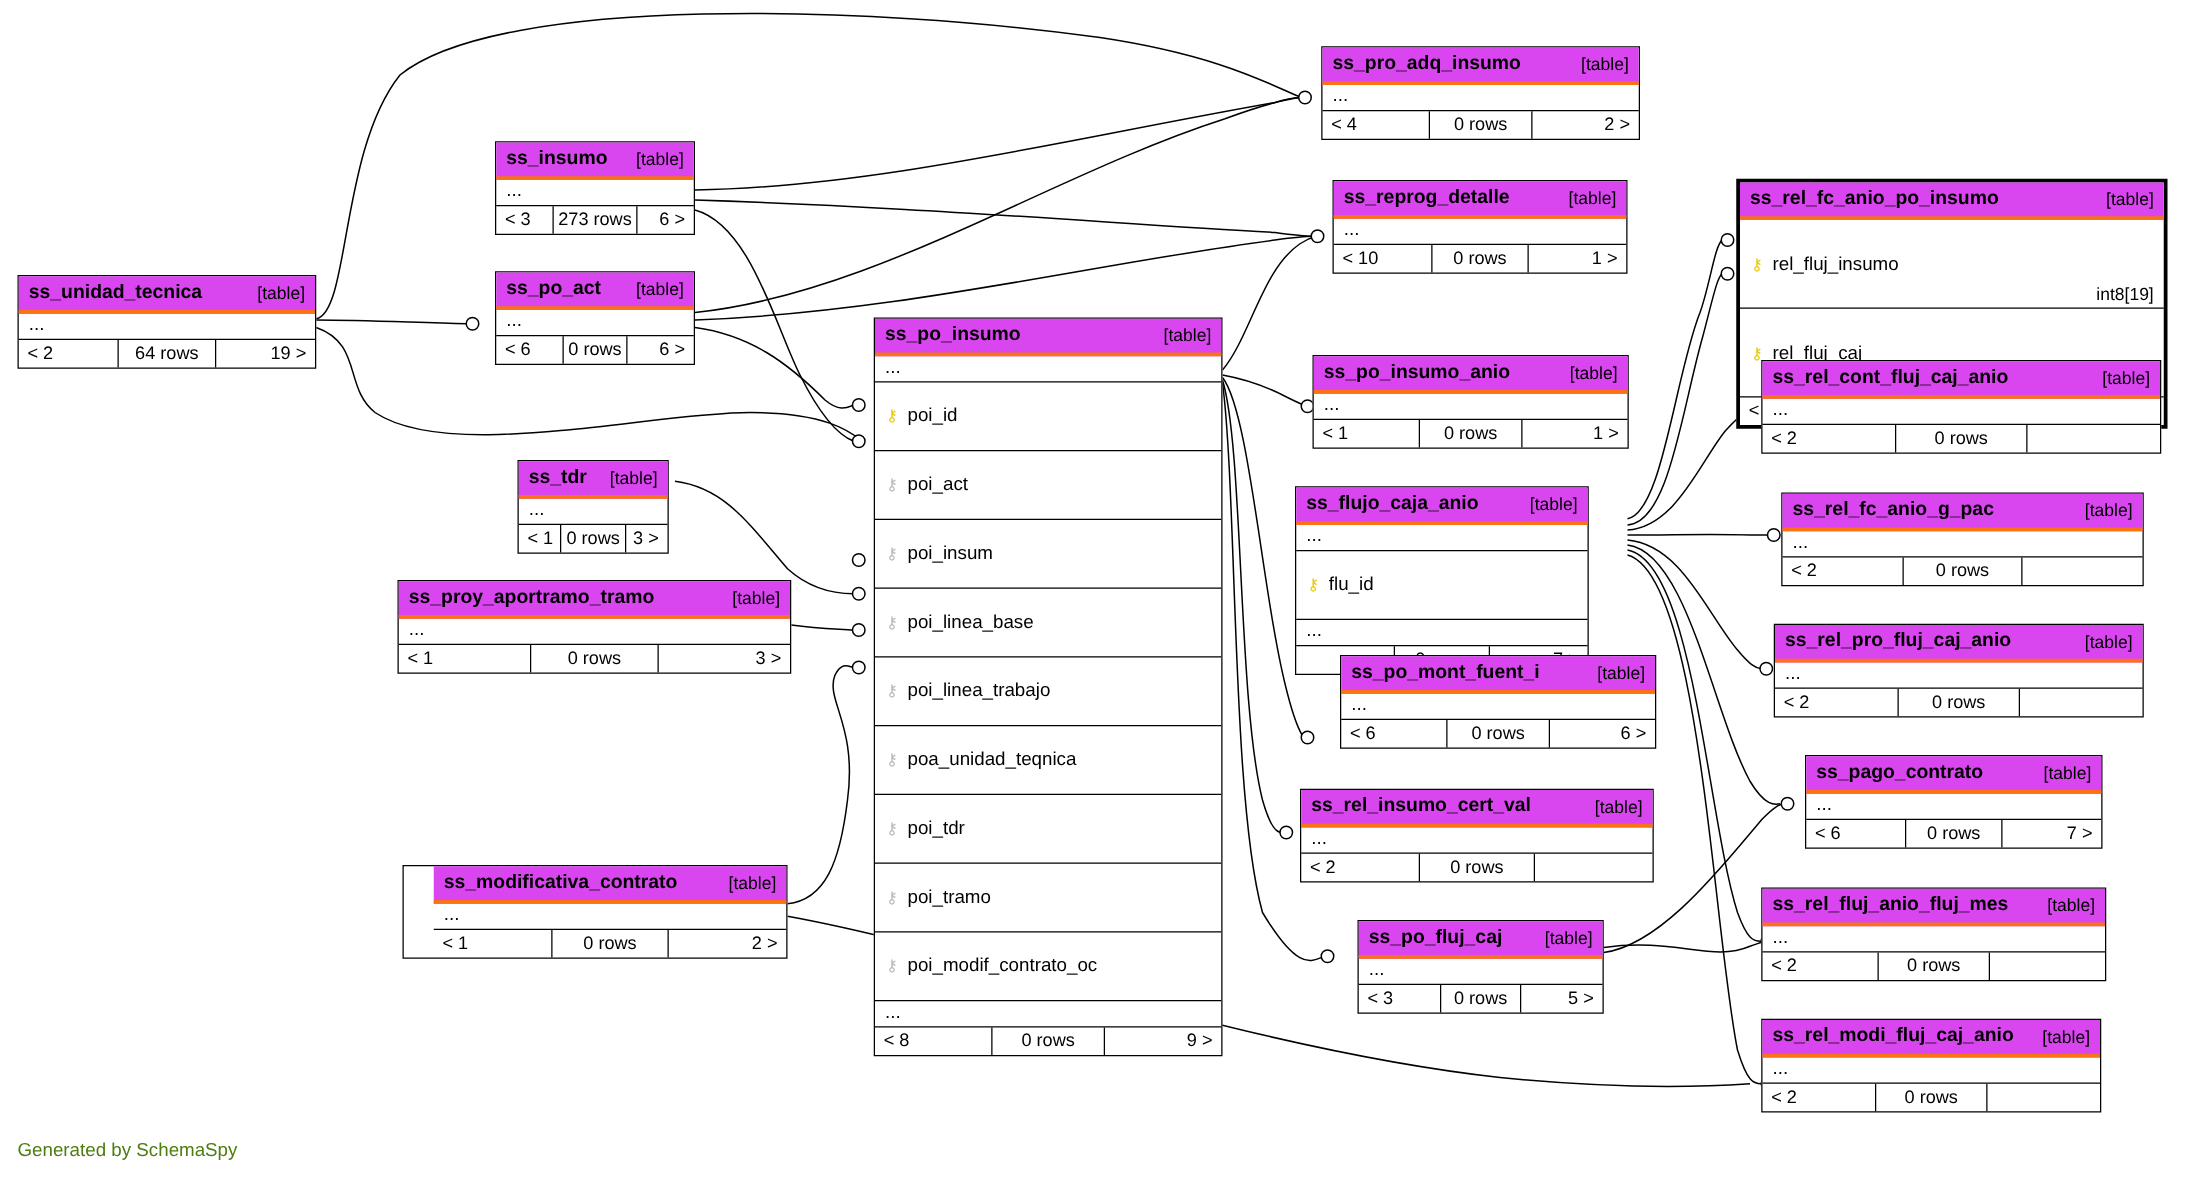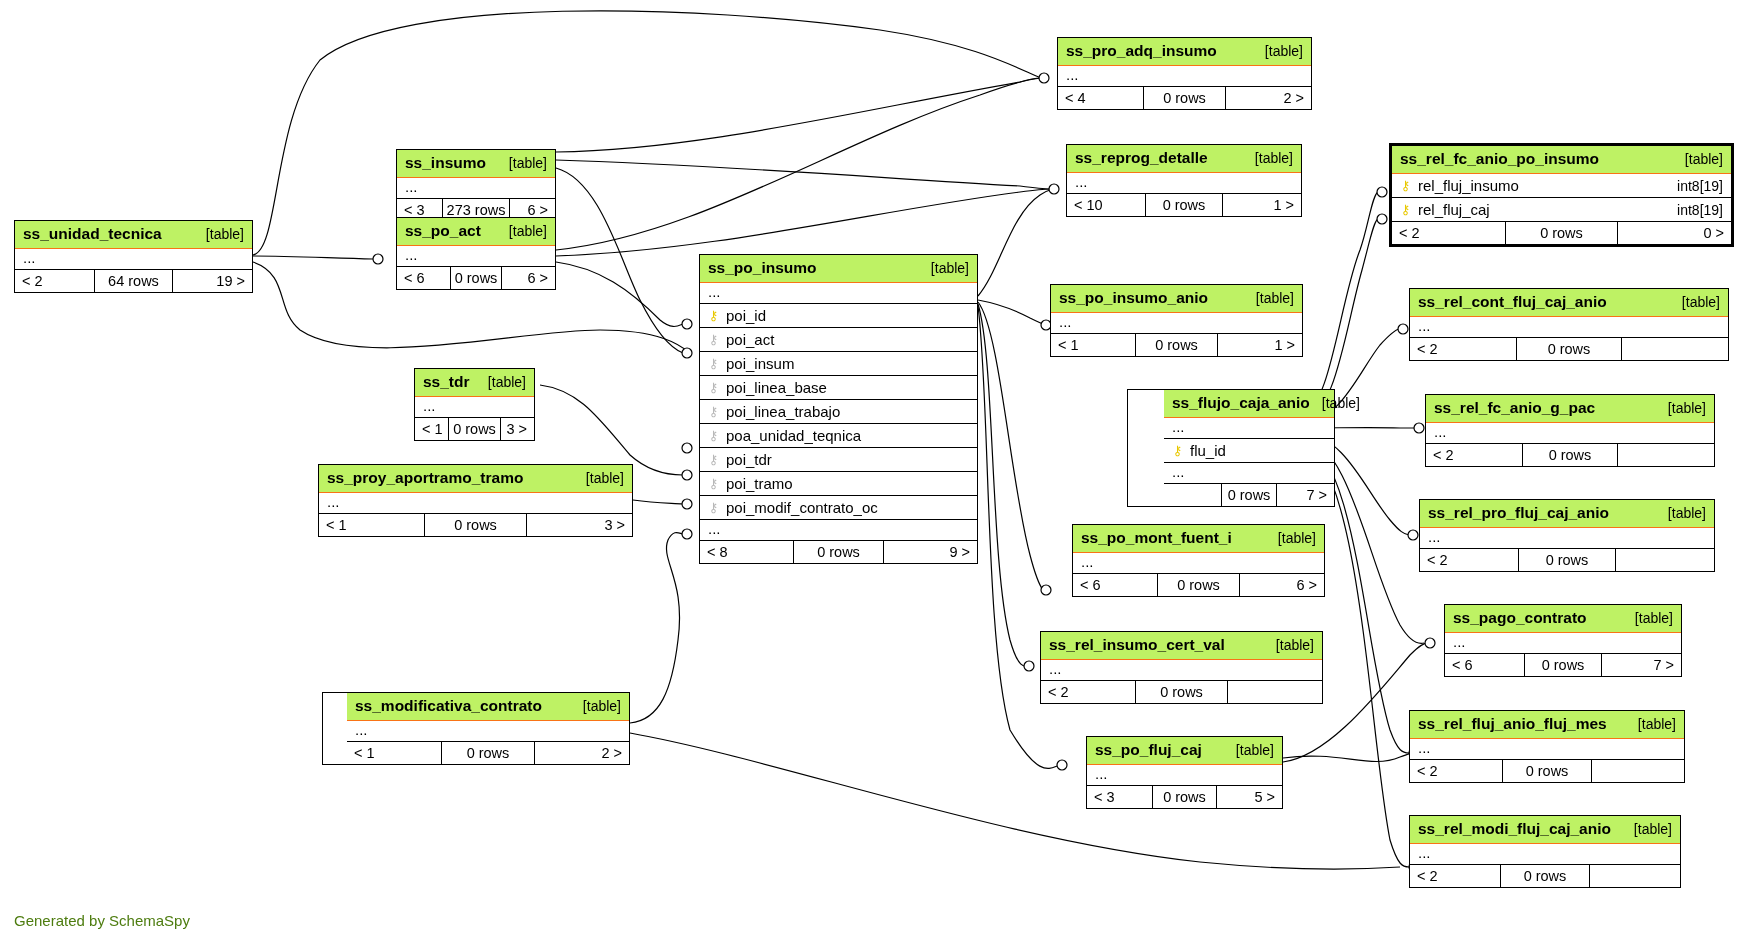--- a/index.html
+++ b/index.html
@@ -30,26 +30,26 @@
     border: 1px solid #000000;
     background: #ffffff;
     box-sizing: border-box;
     font-size: 15px;
     color: #000000;
   }
   .table-node.highlight {
     border: 3px solid #000000;
   }
   .tbl-header {
-    background: #bef264;
+    background: #d946ef;
     display: flex;
     justify-content: space-between;
     align-items: center;
     padding: 4px 8px 5px 8px;
-    border-bottom: 1px solid #f97316;
+    border-bottom: 3px solid #f97316;
     box-sizing: border-box;
     text-align: center;
   }
   .tbl-name {
     font-weight: bold;
     font-size: 15.5px;
     white-space: nowrap;
   }
   .tbl-kind {
     font-size: 14px;
@@ -75,20 +75,21 @@
   }
   .col-left {
     display: flex;
     align-items: center;
     gap: 7px;
     white-space: nowrap;
   }
   .col-type {
     font-size: 14px;
     white-space: nowrap;
+    margin-top: 48px;
   }
   .key-icon {
     display: inline-block;
     width: 11px;
     text-align: center;
     font-size: 13px;
     line-height: 1;
   }
   .key-pk { color: #e8c800; }
   .key-fk { color: #b8b8b8; }
@@ -218,21 +219,21 @@
           <span class="tbl-name">ss_unidad_tecnica</span>
           <span class="tbl-kind">[table]</span>
         </div>
         <div class="tbl-ellipsis">...</div>
         <div class="footer-row">
           <div class="footer-cell left">&lt; 2</div>
           <div class="footer-cell mid">64 rows</div>
           <div class="footer-cell right">19 &gt;</div>
         </div>
       </div>
-      <div class="table-node" style="left: 396px; top: 113px; width: 160px; margin-top: 36px;">
+      <div class="table-node" style="left: 396px; top: 113px; width: 160px;">
         <div class="tbl-header">
           <span class="tbl-name">ss_insumo</span>
           <span class="tbl-kind">[table]</span>
         </div>
         <div class="tbl-ellipsis">...</div>
         <div class="footer-row">
           <div class="footer-cell left">&lt; 3</div>
           <div class="footer-cell mid">273 rows</div>
           <div class="footer-cell right">6 &gt;</div>
         </div>
@@ -390,21 +391,21 @@
           <span class="tbl-name">ss_po_insumo_anio</span>
           <span class="tbl-kind">[table]</span>
         </div>
         <div class="tbl-ellipsis">...</div>
         <div class="footer-row">
           <div class="footer-cell left">&lt; 1</div>
           <div class="footer-cell mid">0 rows</div>
           <div class="footer-cell right">1 &gt;</div>
         </div>
       </div>
-      <div class="table-node" style="left: 1127px; top: 389px; width: 208px; padding-left: 36px;">
+      <div class="table-node" style="left: 1036px; top: 389px; width: 235px;">
         <div class="tbl-header">
           <span class="tbl-name">ss_flujo_caja_anio</span>
           <span class="tbl-kind">[table]</span>
         </div>
         <div class="tbl-ellipsis">...</div>
         <div class="col-row">
           <span class="col-left">
             <span class="key-icon key-pk">⚷</span>
             <span>flu_id</span>
           </span>

